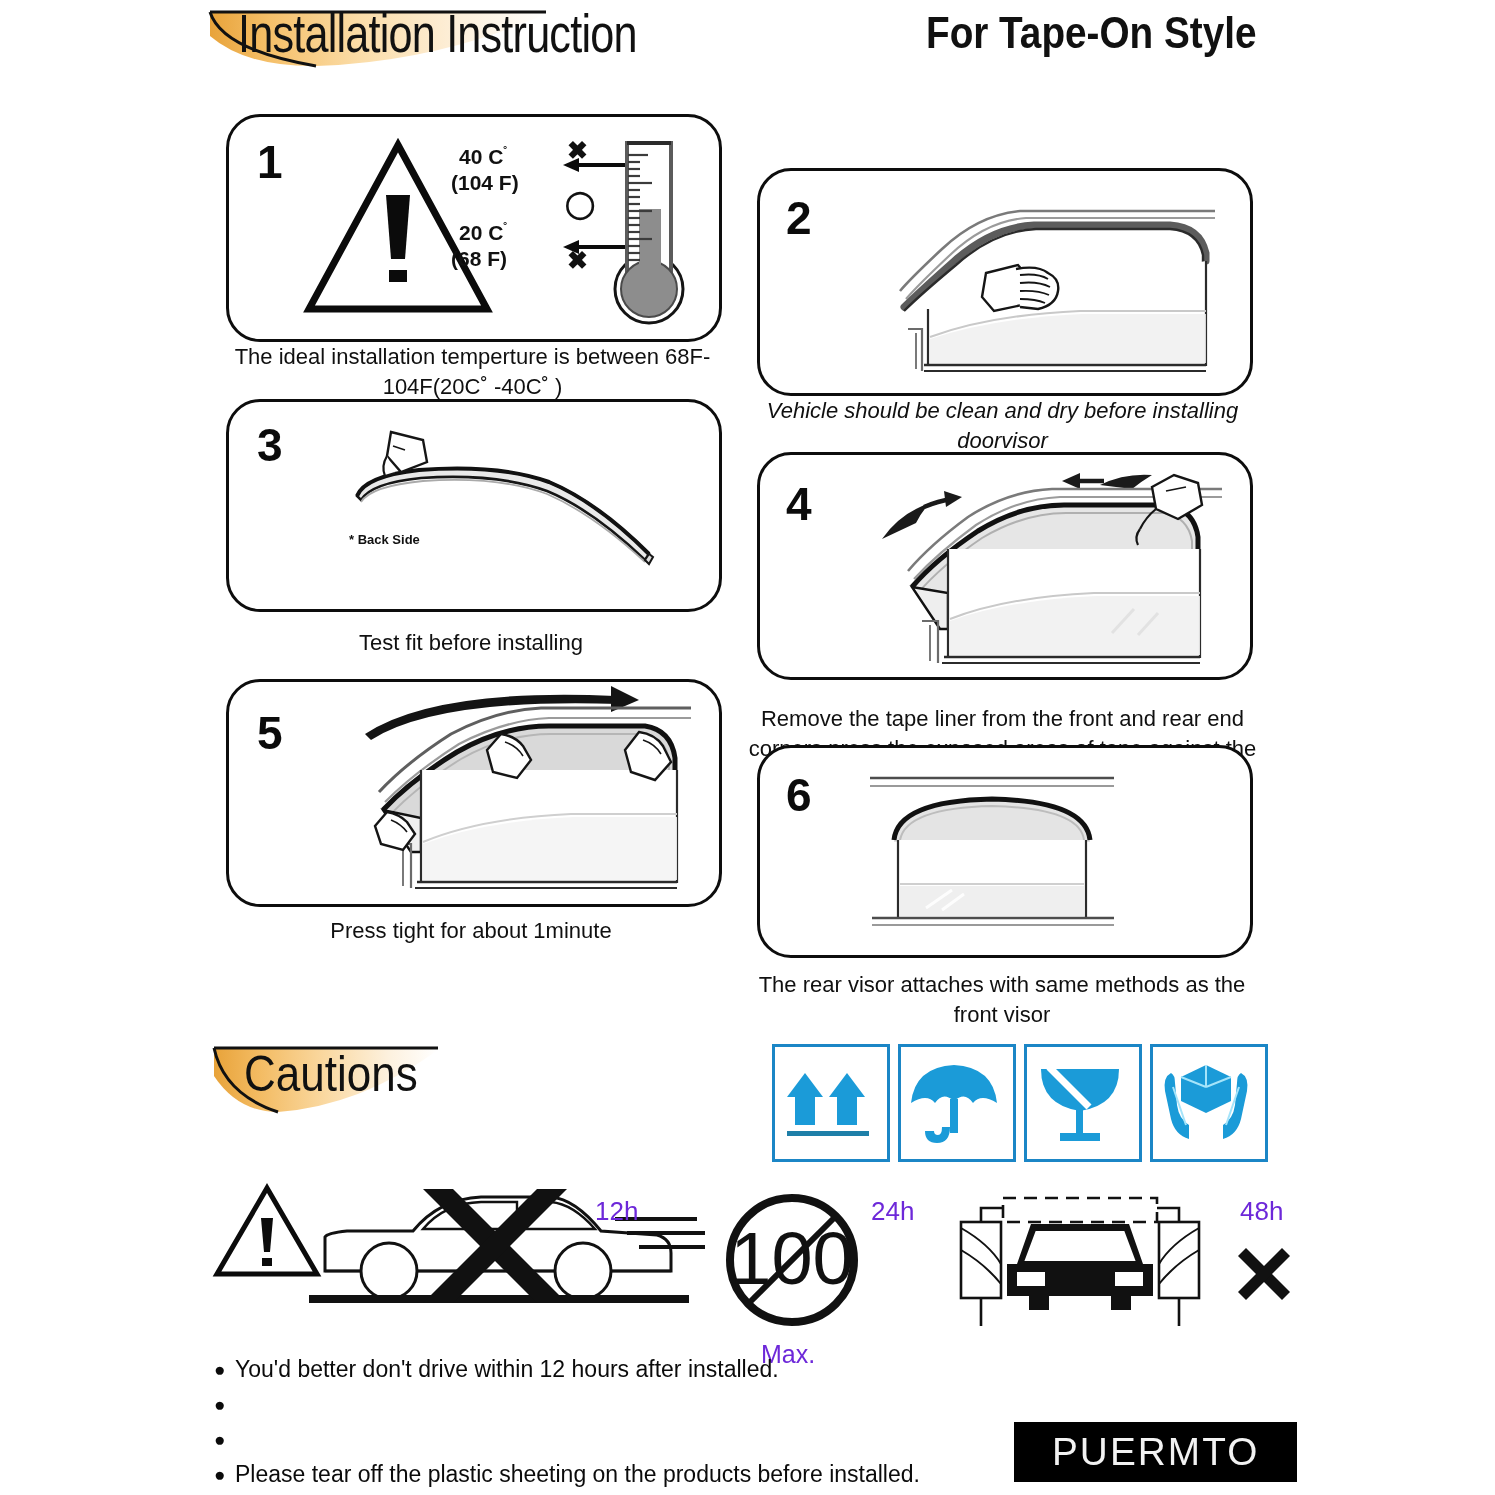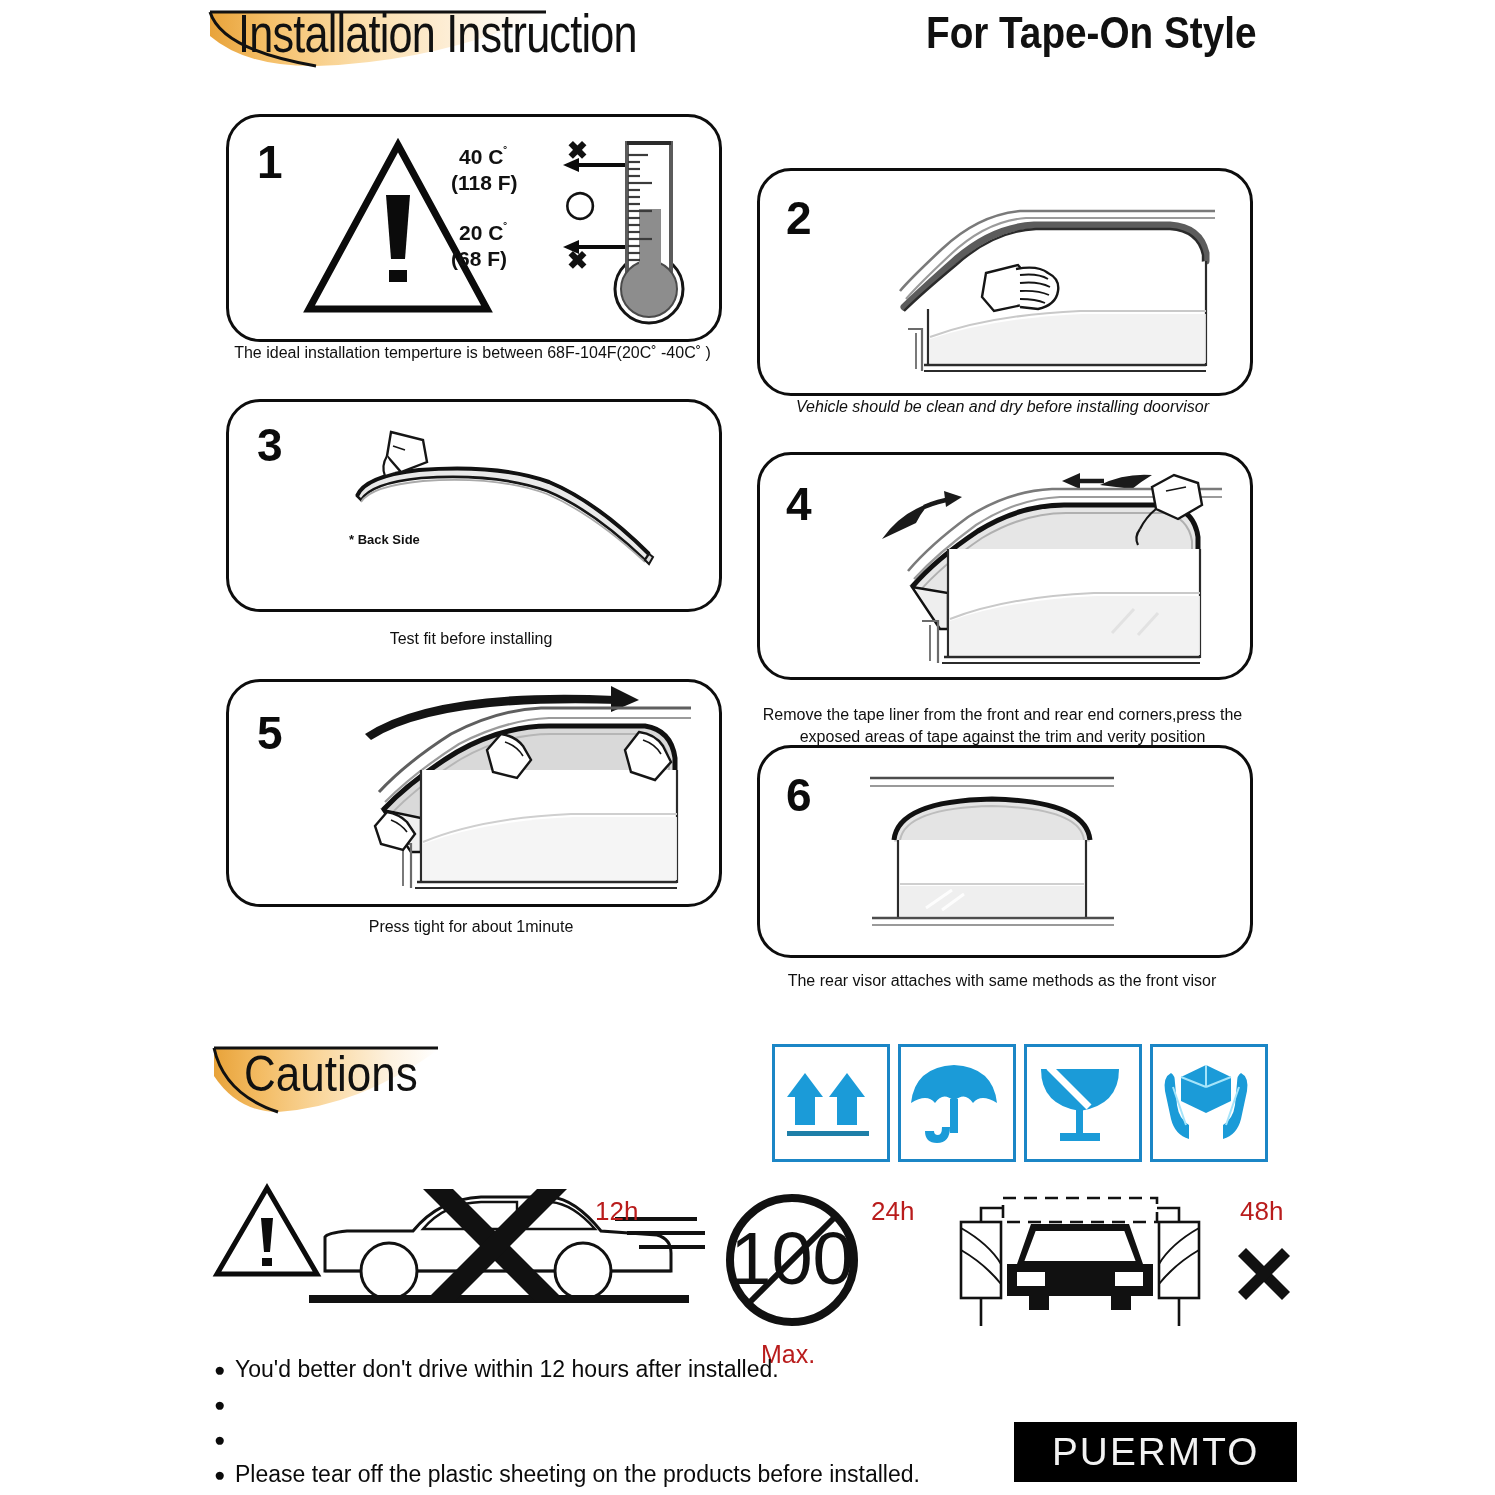--- a/index.html
+++ b/index.html
@@ -24,21 +24,21 @@
   #title-sub{left:730px;top:3px;font-size:45px;font-weight:bold;
     transform:scaleX(.86);transform-origin:left top;}
 
   #cautions-banner{left:200px;top:1040px;width:300px;height:80px;}
   #cautions-text{left:44px;top:5px;font-size:50px;
     transform:scaleX(.88);transform-origin:left top;}
 
   
   .panel{position:absolute;border:3px solid #0d0d0d;border-radius:34px;background:#fff;}
   .stepnum{position:absolute;font-weight:bold;font-size:46px;line-height:1;color:#0b0b0b;}
-  .caption{position:absolute;text-align:center;font-size:16px;line-height:1.35;color:#101010;}
+  .caption{position:absolute;text-align:center;font-size:22px;line-height:1.35;color:#101010;}
 
   
   #panel1{left:226px;top:114px;width:490px;height:222px;}
   #panel2{left:757px;top:168px;width:490px;height:222px;}
   #panel3{left:226px;top:399px;width:490px;height:207px;}
   #panel4{left:757px;top:452px;width:490px;height:222px;}
   #panel5{left:226px;top:679px;width:490px;height:222px;}
   #panel6{left:757px;top:745px;width:490px;height:207px;}
 
   #cap1{left:200px;top:342px;width:545px;}
@@ -54,21 +54,21 @@
   .mark{position:absolute;font-weight:bold;font-size:25px;line-height:1;}
 
   
   .shipbox{position:absolute;width:112px;height:112px;border:3px solid #1b86c6;background:#fff;}
   #ship1{left:772px;top:1044px;}
   #ship2{left:898px;top:1044px;}
   #ship3{left:1024px;top:1044px;}
   #ship4{left:1150px;top:1044px;}
 
   
-  .hlabel{position:absolute;font-size:26px;color:#b91c1c;white-space:nowrap;}
+  .hlabel{position:absolute;font-size:26px;color:#6d28d9;white-space:nowrap;}
   #lbl12h{left:595px;top:1196px;}
   #lbl24h{left:871px;top:1196px;}
   #lbl48h{left:1240px;top:1196px;}
   #lblmax{left:761px;top:1340px;font-size:25px;}
 
   
   #bullets{position:absolute;left:214px;top:1355px;width:820px;}
   .bullet-row{display:flex;align-items:flex-start;margin-bottom:6px;}
   .bullet-dot{width:21px;flex:none;font-size:19px;line-height:29px;color:#0b0b0b;}
   .bullet-txt{font-size:23px;line-height:29px;color:#0b0b0b;white-space:nowrap;}
@@ -106,21 +106,21 @@
 
   <svg class="abs" style="left:74px;top:20px;" width="190" height="182" viewBox="0 0 190 182">
     <path d="M95,8 L184,172 L6,172 Z" fill="#fff" stroke="#0b0b0b" stroke-width="7" stroke-linejoin="miter"></path>
     <path d="M83,58 L107,58 L102,122 L88,122 Z" fill="#0b0b0b"></path>
     <rect x="86" y="133" width="18" height="12" fill="#0b0b0b"></rect>
   </svg>
 
   <div class="temp-label" style="left:230px;top:27px;width:100px;">
     <span>40 C</span><span class="deg">˚</span>
   </div>
-  <div class="temp-label" style="left:222px;top:53px;width:108px;">(118 F)</div>
+  <div class="temp-label" style="left:222px;top:53px;width:108px;">(104 F)</div>
 
   <div class="temp-label" style="left:230px;top:103px;width:100px;">
     <span>20 C</span><span class="deg">˚</span>
   </div>
   <div class="temp-label" style="left:222px;top:129px;width:108px;">(68  F)</div>
 
   <svg class="abs" style="left:332px;top:34px;" width="106" height="136" viewBox="0 0 106 136">
     <path d="M100,14 L14,14" stroke="#0b0b0b" stroke-width="4" fill="none"></path>
     <path d="M2,14 L18,7 L18,21 Z" fill="#0b0b0b"></path>
     <path d="M100,96 L14,96" stroke="#0b0b0b" stroke-width="4" fill="none"></path>

